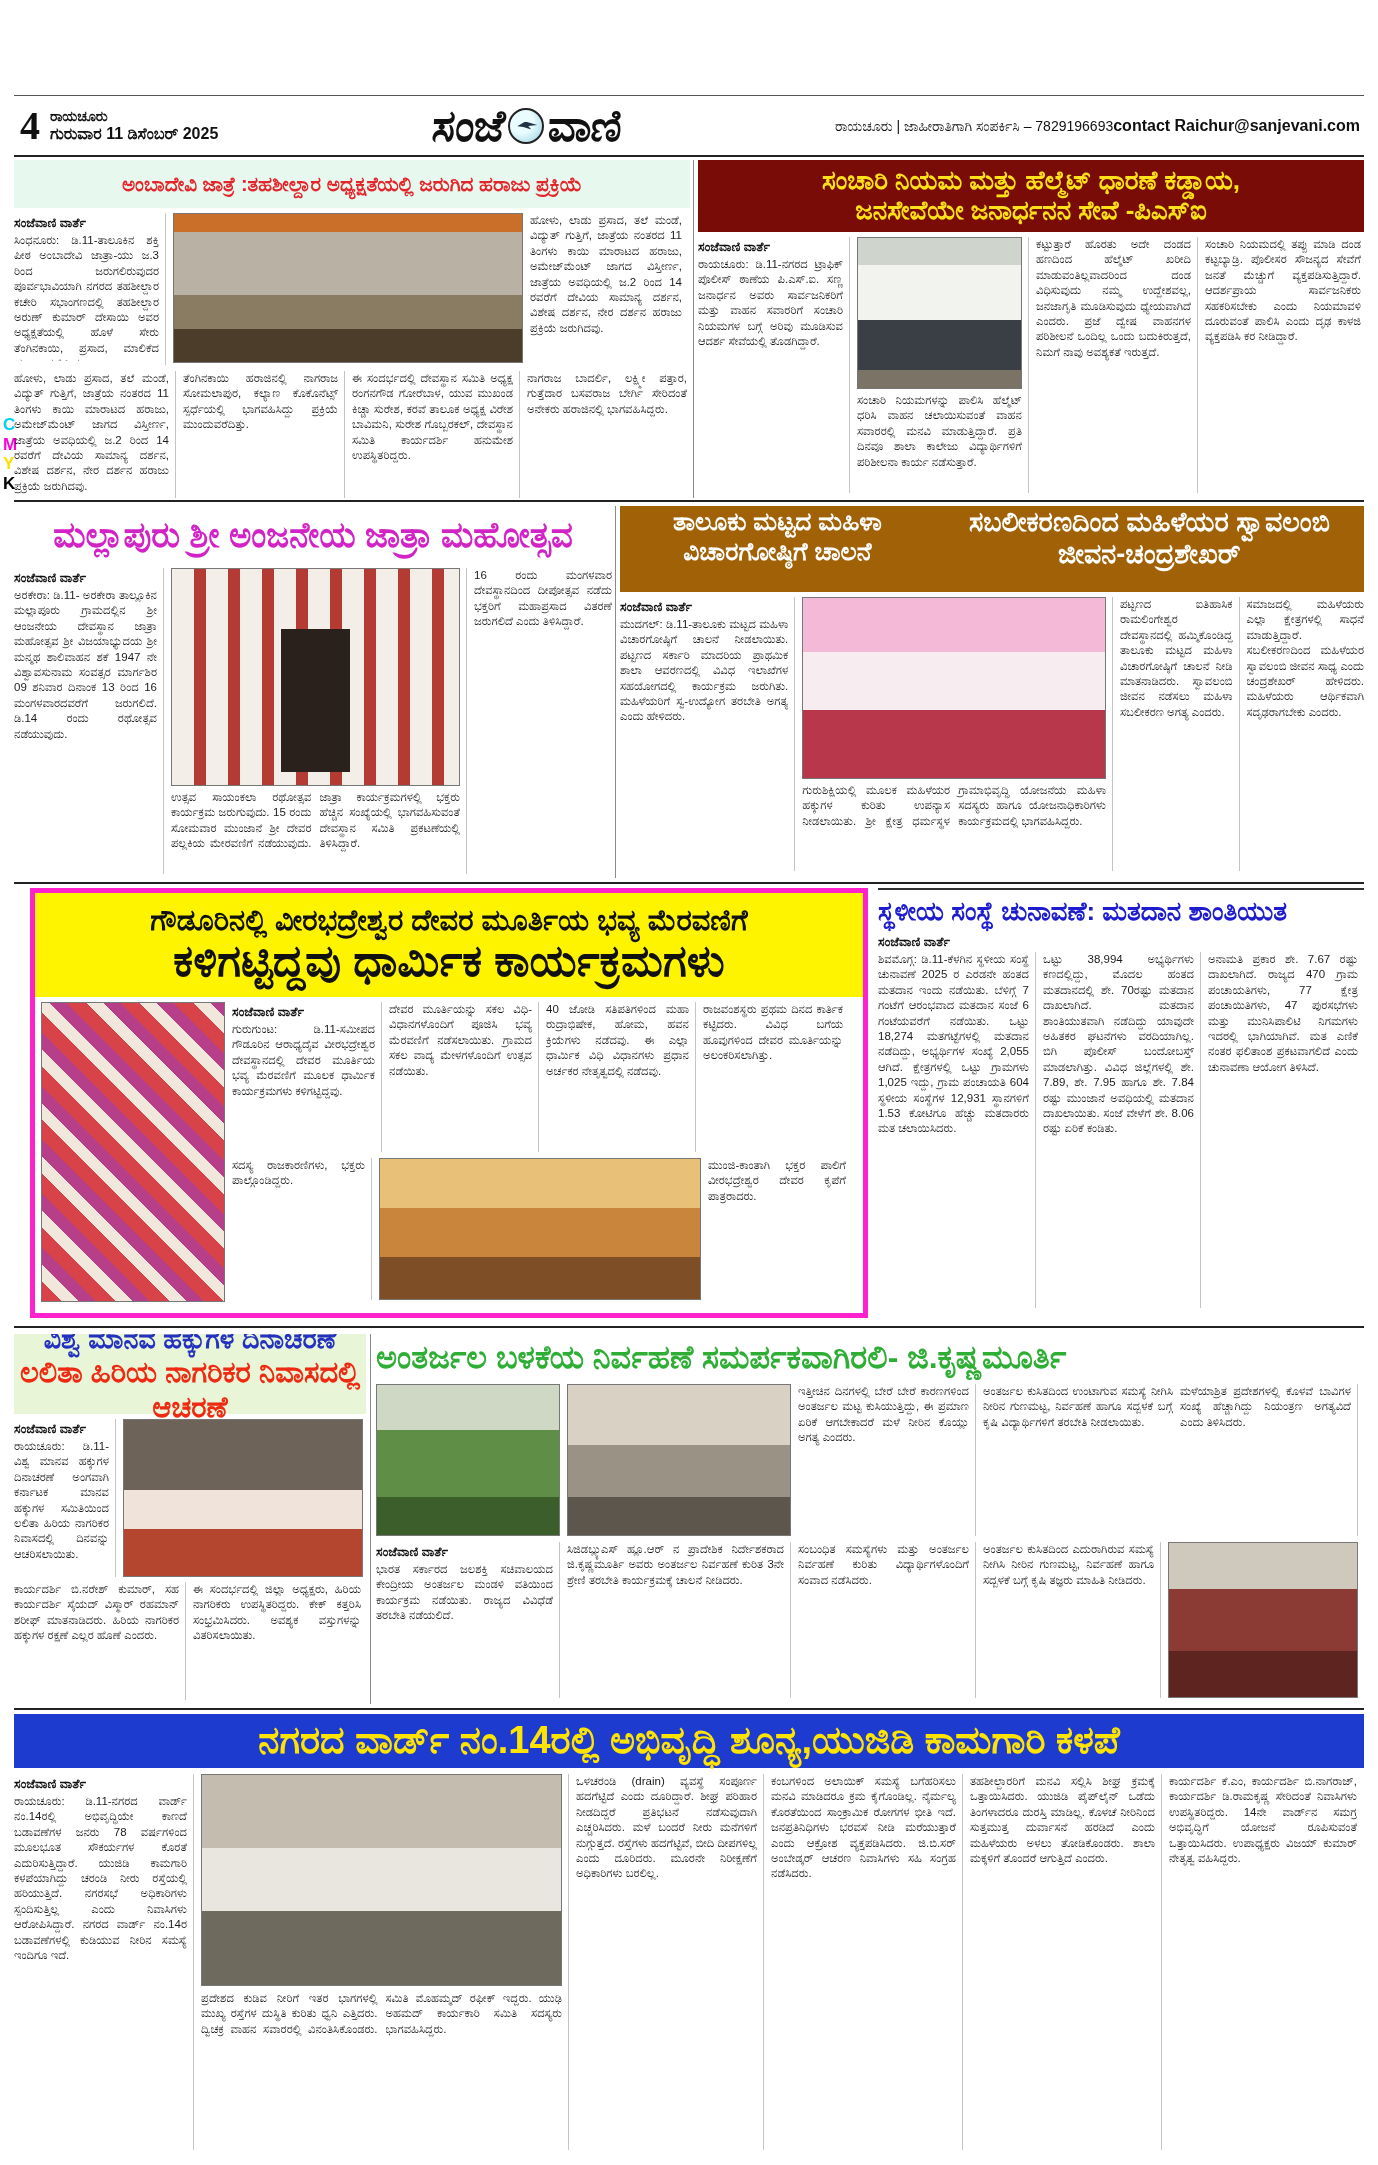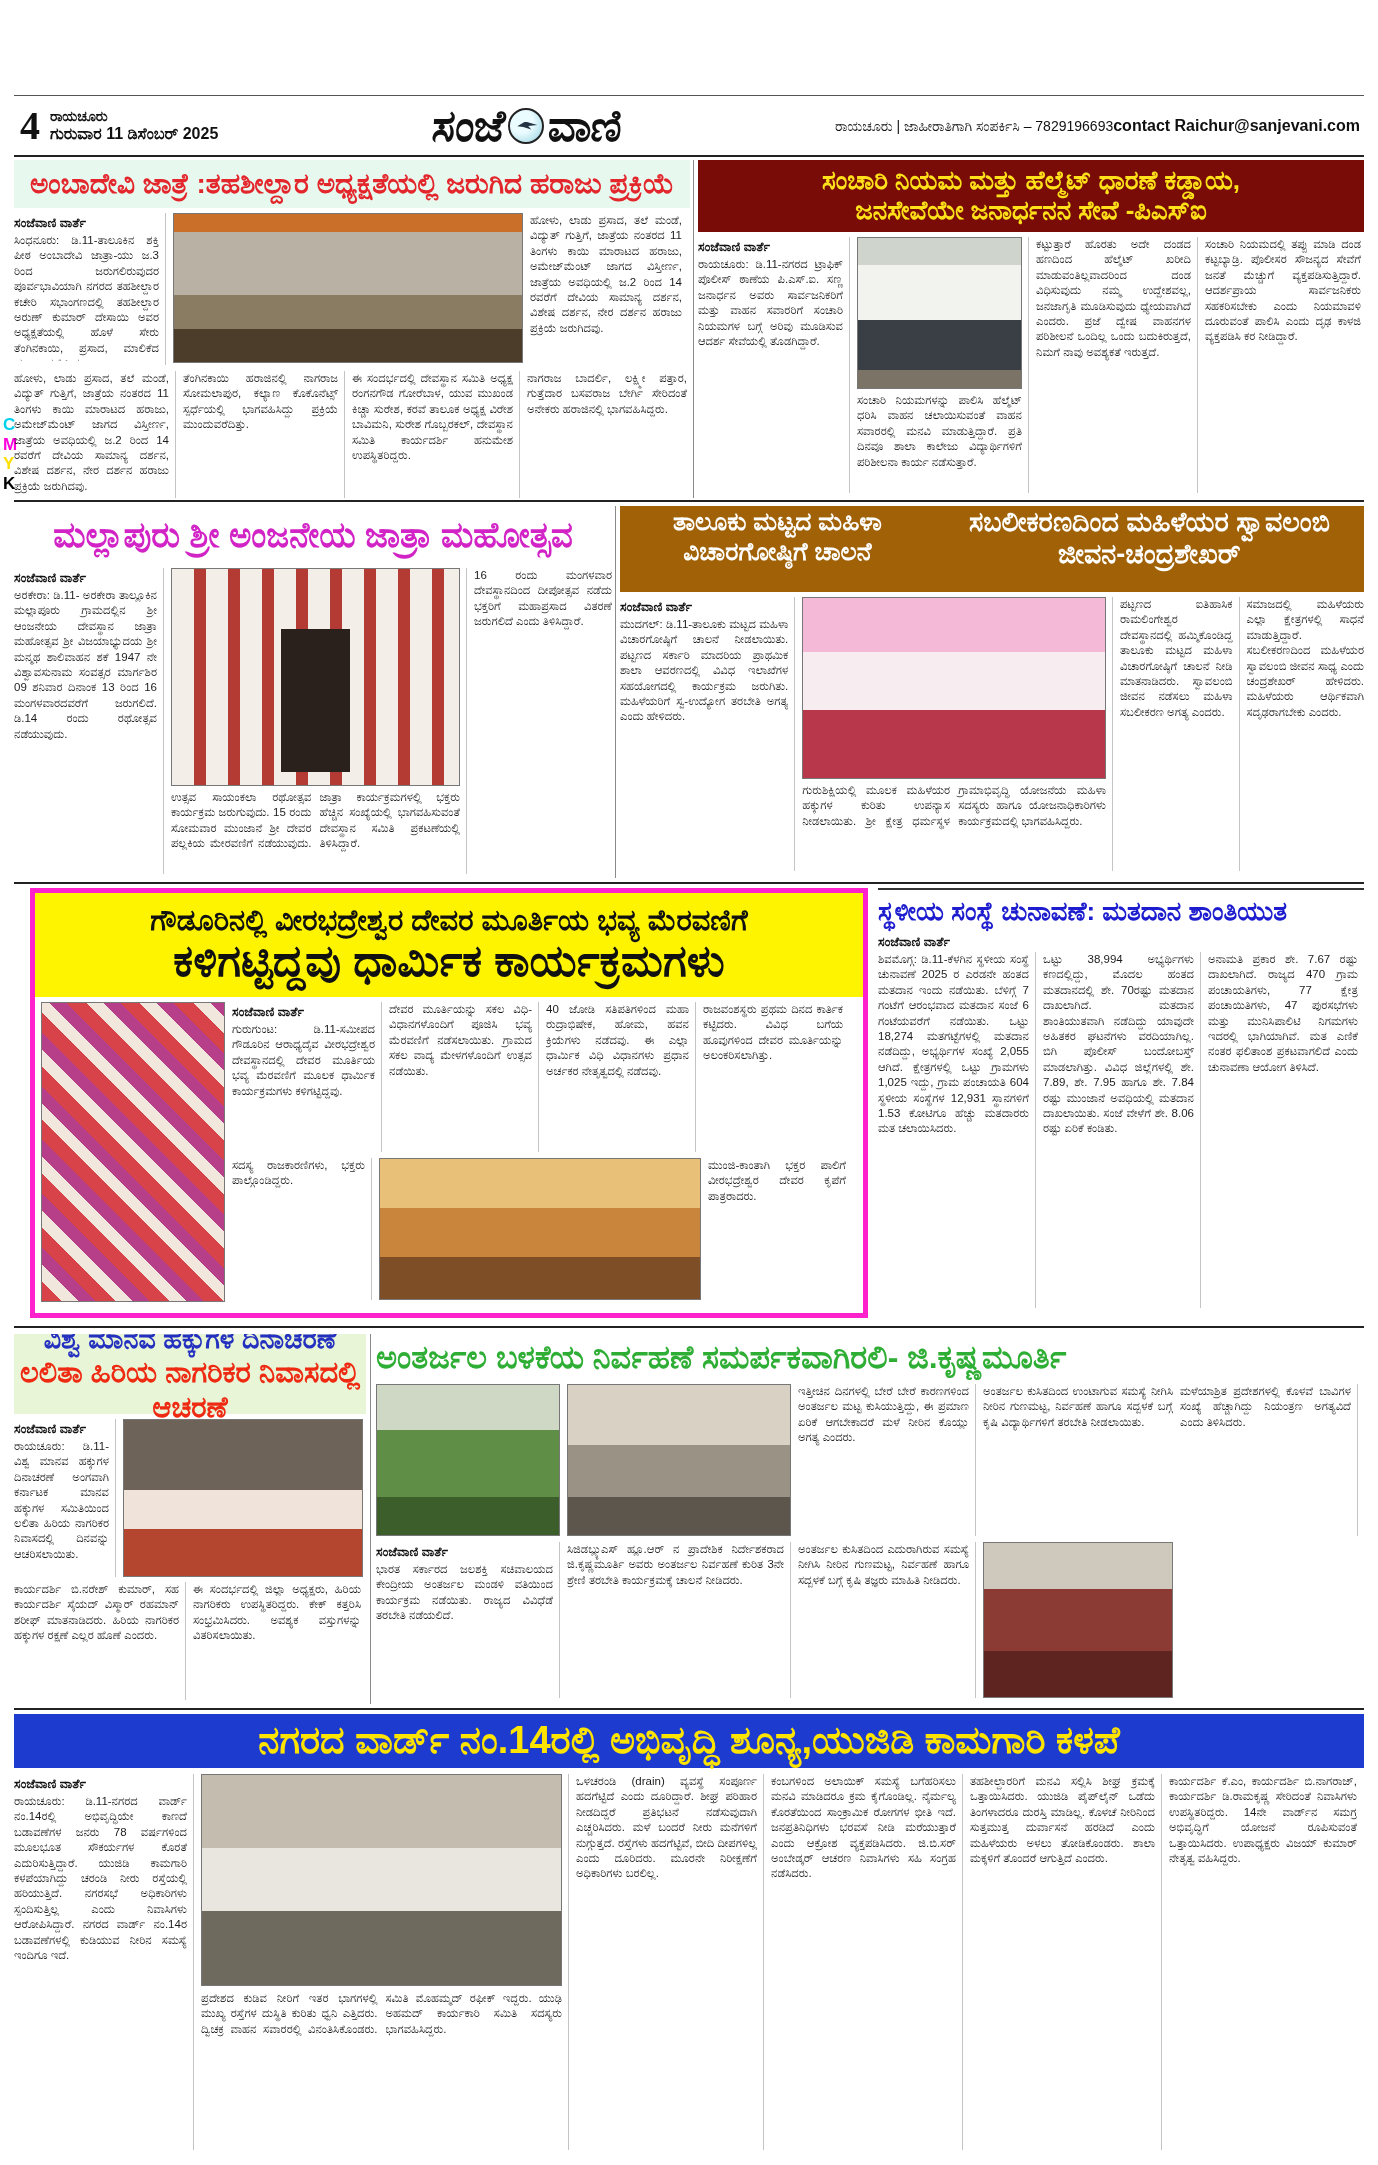--- a/index.html
+++ b/index.html
@@ -100,21 +100,21 @@
       <span class="mast-logo"></span>
       <span class="mast-txt">ವಾಣಿ</span>
     </div>
     <div class="contact">
       <div class="l1">ರಾಯಚೂರು |  ಜಾಹೀರಾತಿಗಾಗಿ ಸಂಪರ್ಕಿಸಿ – 7829196693</div>
       <div class="l2">contact Raichur@sanjevani.com</div>
     </div>
   </div>
 
   <div class="art" style="left:14px;top:160px;width:676px;height:338px">
-    <div class="h-a1" style="font-size:28px">ಅಂಬಾದೇವಿ ಜಾತ್ರೆ :ತಹಶೀಲ್ದಾರ ಅಧ್ಯಕ್ಷತೆಯಲ್ಲಿ ಜರುಗಿದ ಹರಾಜು ಪ್ರಕ್ರಿಯೆ</div>
+    <div class="h-a1" style="font-size:20px">ಅಂಬಾದೇವಿ ಜಾತ್ರೆ :ತಹಶೀಲ್ದಾರ ಅಧ್ಯಕ್ಷತೆಯಲ್ಲಿ ಜರುಗಿದ ಹರಾಜು ಪ್ರಕ್ರಿಯೆ</div>
     <div class="row" style="margin-top:5px;height:152px">
       <div style="width:152px" class="colsep">
         <div class="byline">ಸಂಜೆವಾಣಿ ವಾರ್ತೆ</div>
         <div class="col" style="height:128px">ಸಿಂಧನೂರು: ಡಿ.11-ತಾಲೂಕಿನ ಶಕ್ತಿ ಪೀಠ ಅಂಬಾದೇವಿ ಜಾತ್ರಾ-ಯು ಜ.3 ರಿಂದ ಜರುಗಲಿರುವುದರ ಪೂರ್ವಭಾವಿಯಾಗಿ ನಗರದ ತಹಶೀಲ್ದಾರ ಕಚೇರಿ ಸಭಾಂಗಣದಲ್ಲಿ ತಹಶೀಲ್ದಾರ ಅರುಣ್ ಕುಮಾರ್ ದೇಸಾಯಿ ಅವರ ಅಧ್ಯಕ್ಷತೆಯಲ್ಲಿ ಹೊಳೆ ಸೇರು ತೆಂಗಿನಕಾಯಿ, ಪ್ರಸಾದ, ಮಾಲಿಕೆದ ಹರಾಜು ನಡೆಯಿತು.</div>
       </div>
       <div class="ph ph-meeting" style="width:350px;height:150px"></div>
       <div class="col colsep" style="width:158px;height:150px;border-right:none">ಹೋಳು, ಲಾಡು ಪ್ರಸಾದ, ತಲೆ ಮಂಡೆ, ವಿದ್ಯುತ್ ಗುತ್ತಿಗೆ, ಜಾತ್ರೆಯ ನಂತರದ 11 ತಿಂಗಳು ಕಾಯಿ ಮಾರಾಟದ ಹರಾಜು, ಅಮೇಜ್‌ಮೆಂಟ್ ಜಾಗದ ವಿಸ್ತೀರ್ಣ, ಜಾತ್ರೆಯ ಅವಧಿಯಲ್ಲಿ ಜ.2 ರಿಂದ 14 ರವರೆಗೆ ದೇವಿಯ ಸಾಮಾನ್ಯ ದರ್ಶನ, ವಿಶೇಷ ದರ್ಶನ, ನೇರ ದರ್ಶನ ಹರಾಜು ಪ್ರಕ್ರಿಯೆ ಜರುಗಿದವು.</div>
     </div>
     <div class="row" style="margin-top:6px;height:166px">
       <div class="col colsep" style="width:162px;height:166px">ಹೋಳು, ಲಾಡು ಪ್ರಸಾದ, ತಲೆ ಮಂಡೆ, ವಿದ್ಯುತ್ ಗುತ್ತಿಗೆ, ಜಾತ್ರೆಯ ನಂತರದ 11 ತಿಂಗಳು ಕಾಯಿ ಮಾರಾಟದ ಹರಾಜು, ಅಮೇಜ್‌ಮೆಂಟ್ ಜಾಗದ ವಿಸ್ತೀರ್ಣ, ಜಾತ್ರೆಯ ಅವಧಿಯಲ್ಲಿ ಜ.2 ರಿಂದ 14 ರವರೆಗೆ ದೇವಿಯ ಸಾಮಾನ್ಯ ದರ್ಶನ, ವಿಶೇಷ ದರ್ಶನ, ನೇರ ದರ್ಶನ ಹರಾಜು ಪ್ರಕ್ರಿಯೆ ಜರುಗಿದವು.</div>
@@ -248,20 +248,21 @@
       <div class="col colsep" style="width:178px;height:152px">ಇತ್ತೀಚಿನ ದಿನಗಳಲ್ಲಿ ಬೇರೆ ಬೇರೆ ಕಾರಣಗಳಿಂದ ಅಂತರ್ಜಲ ಮಟ್ಟ ಕುಸಿಯುತ್ತಿದ್ದು, ಈ ಪ್ರಮಾಣ ಏರಿಕೆ ಆಗಬೇಕಾದರೆ ಮಳೆ ನೀರಿನ ಕೊಯ್ಲು ಅಗತ್ಯ ಎಂದರು.</div>
       <div class="col" style="width:190px;height:152px">ಅಂತರ್ಜಲ ಕುಸಿತದಿಂದ ಉಂಟಾಗುವ ಸಮಸ್ಯೆ ನೀಗಿಸಿ ನೀರಿನ ಗುಣಮಟ್ಟ, ನಿರ್ವಹಣೆ ಹಾಗೂ ಸದ್ಬಳಕೆ ಬಗ್ಗೆ ಕೃಷಿ ವಿದ್ಯಾರ್ಥಿಗಳಿಗೆ ತರಬೇತಿ ನೀಡಲಾಯಿತು.</div>
       <div class="col colsep" style="width:178px;height:152px">ಮಳೆಯಾಶ್ರಿತ ಪ್ರದೇಶಗಳಲ್ಲಿ ಕೊಳವೆ ಬಾವಿಗಳ ಸಂಖ್ಯೆ ಹೆಚ್ಚಾಗಿದ್ದು ನಿಯಂತ್ರಣ ಅಗತ್ಯವಿದೆ ಎಂದು ತಿಳಿಸಿದರು.</div>
     </div>
     <div class="row" style="margin-top:6px;height:156px">
       <div style="width:184px" class="colsep">
         <div class="byline">ಸಂಜೆವಾಣಿ ವಾರ್ತೆ</div>
         <div class="col" style="height:132px">ಭಾರತ ಸರ್ಕಾರದ ಜಲಶಕ್ತಿ ಸಚಿವಾಲಯದ ಕೇಂದ್ರೀಯ ಅಂತರ್ಜಲ ಮಂಡಳಿ ವತಿಯಿಂದ ಕಾರ್ಯಕ್ರಮ ನಡೆಯಿತು. ರಾಜ್ಯದ ವಿವಿಧೆಡೆ ತರಬೇತಿ ನಡೆಯಲಿದೆ.</div>
       </div>
       <div class="col colsep" style="width:224px;height:156px">ಸಿಜಿಡಬ್ಲ್ಯುಎಸ್ ಹ್ಲೂ.ಆರ್ ನ ಪ್ರಾದೇಶಿಕ ನಿರ್ದೇಶಕರಾದ ಜಿ.ಕೃಷ್ಣಮೂರ್ತಿ ಅವರು ಅಂತರ್ಜಲ ನಿರ್ವಹಣೆ ಕುರಿತ 3ನೇ ಶ್ರೇಣಿ ತರಬೇತಿ ಕಾರ್ಯಕ್ರಮಕ್ಕೆ ಚಾಲನೆ ನೀಡಿದರು.</div>
+      <div class="col colsep" style="width:178px;height:156px">ಸಂಬಂಧಿತ ಸಮಸ್ಯೆಗಳು ಮತ್ತು ಅಂತರ್ಜಲ ನಿರ್ವಹಣೆ ಕುರಿತು ವಿದ್ಯಾರ್ಥಿಗಳೊಂದಿಗೆ ಸಂವಾದ ನಡೆಸಿದರು.</div>
       <div class="col colsep" style="width:178px;height:156px">ಅಂತರ್ಜಲ ಕುಸಿತದಿಂದ ಎದುರಾಗಿರುವ ಸಮಸ್ಯೆ ನೀಗಿಸಿ ನೀರಿನ ಗುಣಮಟ್ಟ, ನಿರ್ವಹಣೆ ಹಾಗೂ ಸದ್ಬಳಕೆ ಬಗ್ಗೆ ಕೃಷಿ ತಜ್ಞರು ಮಾಹಿತಿ ನೀಡಿದರು.</div>
       <div class="ph ph-aud" style="width:190px;height:156px"></div>
     </div>
   </div>
 
   <div class="hrule" style="top:1708px"></div>
 
   <div class="art" style="left:14px;top:1714px;width:1350px;height:440px">
     <div class="h-a9">ನಗರದ ವಾರ್ಡ್ ನಂ.14ರಲ್ಲಿ ಅಭಿವೃದ್ಧಿ ಶೂನ್ಯ,ಯುಜಿಡಿ ಕಾಮಗಾರಿ ಕಳಪೆ</div>
     <div class="row" style="margin-top:6px;height:376px">

